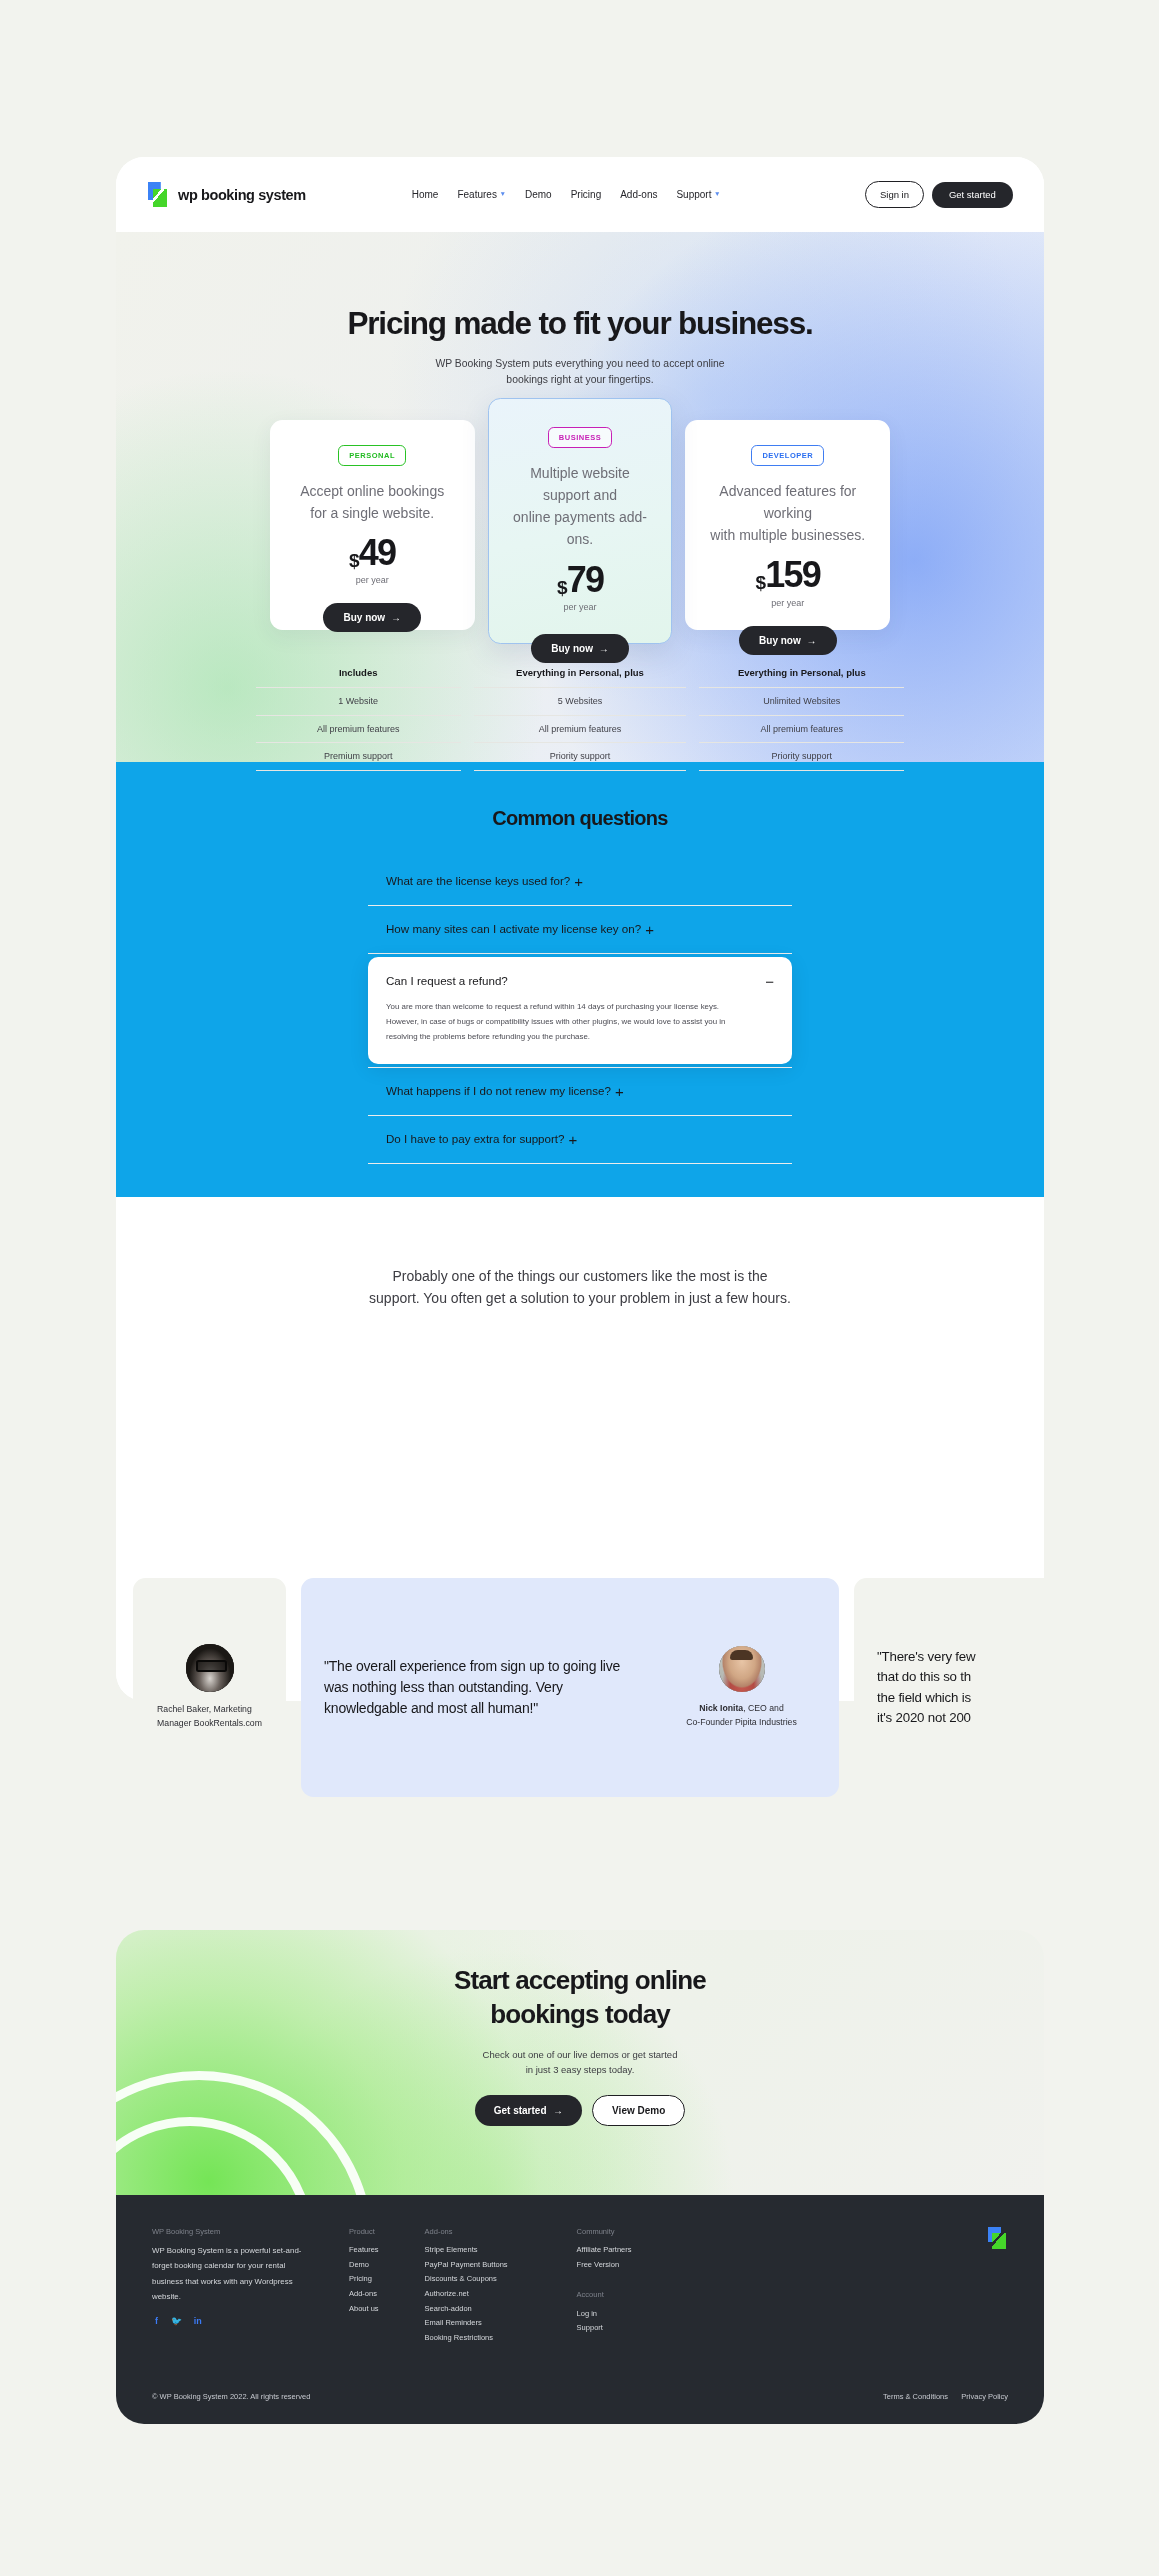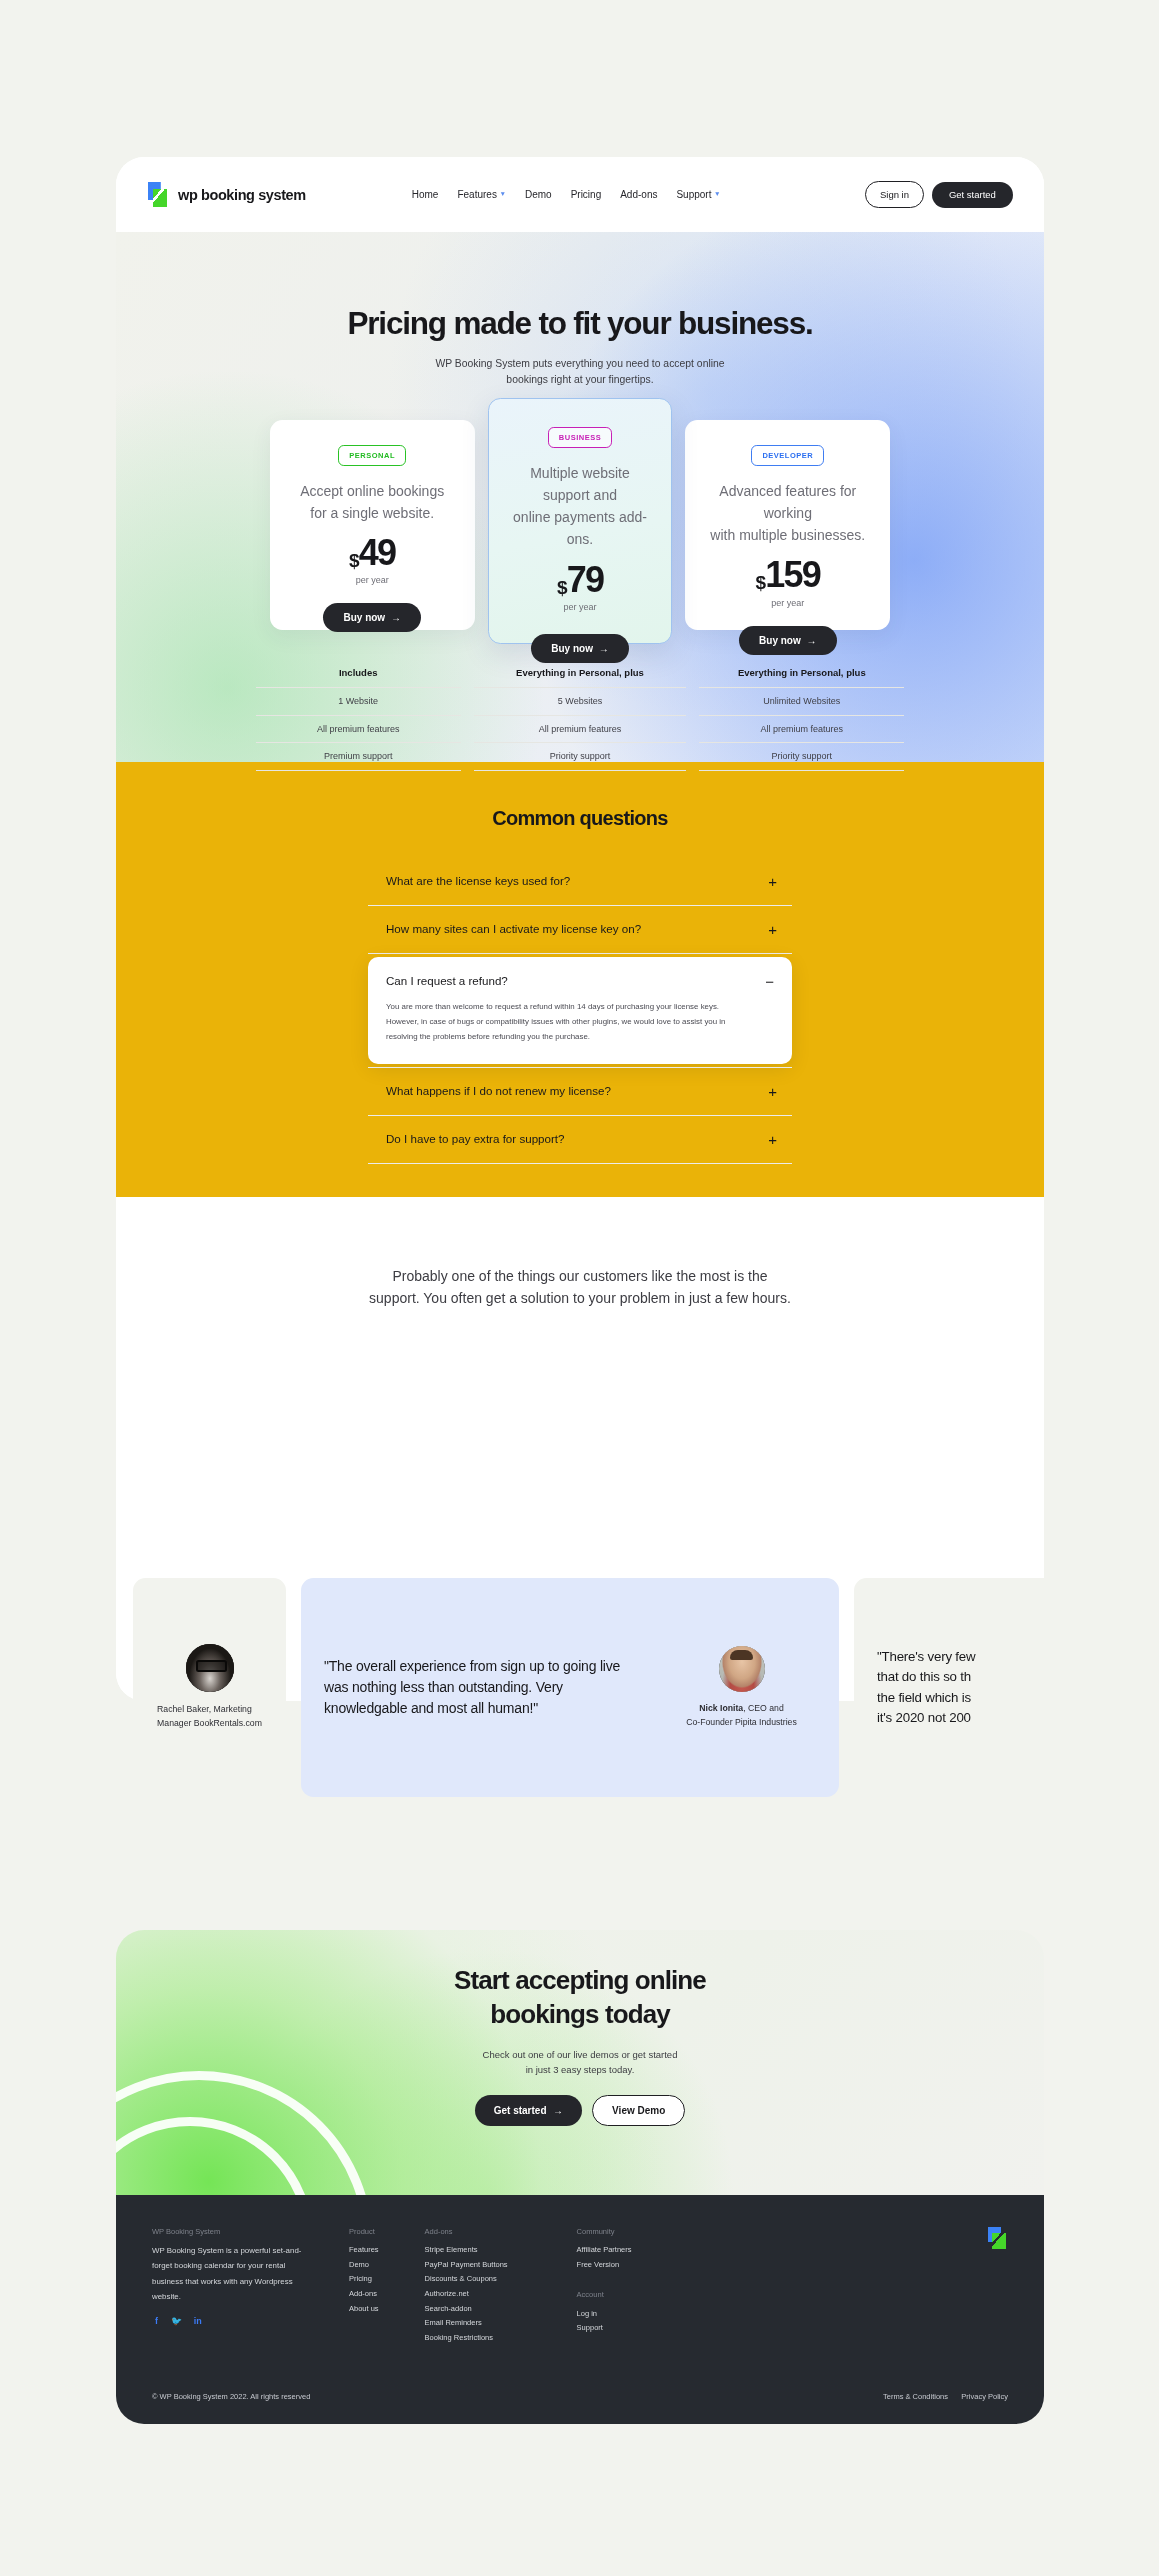--- a/index.html
+++ b/index.html
@@ -209,33 +209,33 @@
   }
   .frow {
     font-size: 9px; color: #3f3f46;
     padding: 8.3px 0;
     border-top: 0.8px solid #e6e6e2;
   }
   .flist .frow:last-child { border-bottom: 0.8px solid #e6e6e2; }
 
   
   .faq-section {
-    background: #eab308;
+    background: #0ea5e9;
     padding: 45px 0 33px;
   }
   .faq-title {
     text-align: center;
     font-size: 20px; font-weight: 700;
     color: #18181b; letter-spacing: -0.7px;
     margin-bottom: 28px;
   }
   .faq-list { width: 424px; margin: 0 auto; }
   .faq-item {
-    display: flex; align-items: center; justify-content: space-between;
-    gap: 30px;
+    display: flex; align-items: center; justify-content: flex-start;
+    gap: 4px;
     padding: 15px 15px 15px 18px;
     border-bottom: 0.8px solid #ececec;
     cursor: pointer;
   }
   .faq-q { font-size: 11.6px; color: #18181b; line-height: 1.45; }
   .faq-sign { font-size: 15px; color: #18181b; line-height: 1; font-weight: 400; }
   .faq-item.open {
     display: block;
     background: #ffffff;
     border-radius: 10px;

